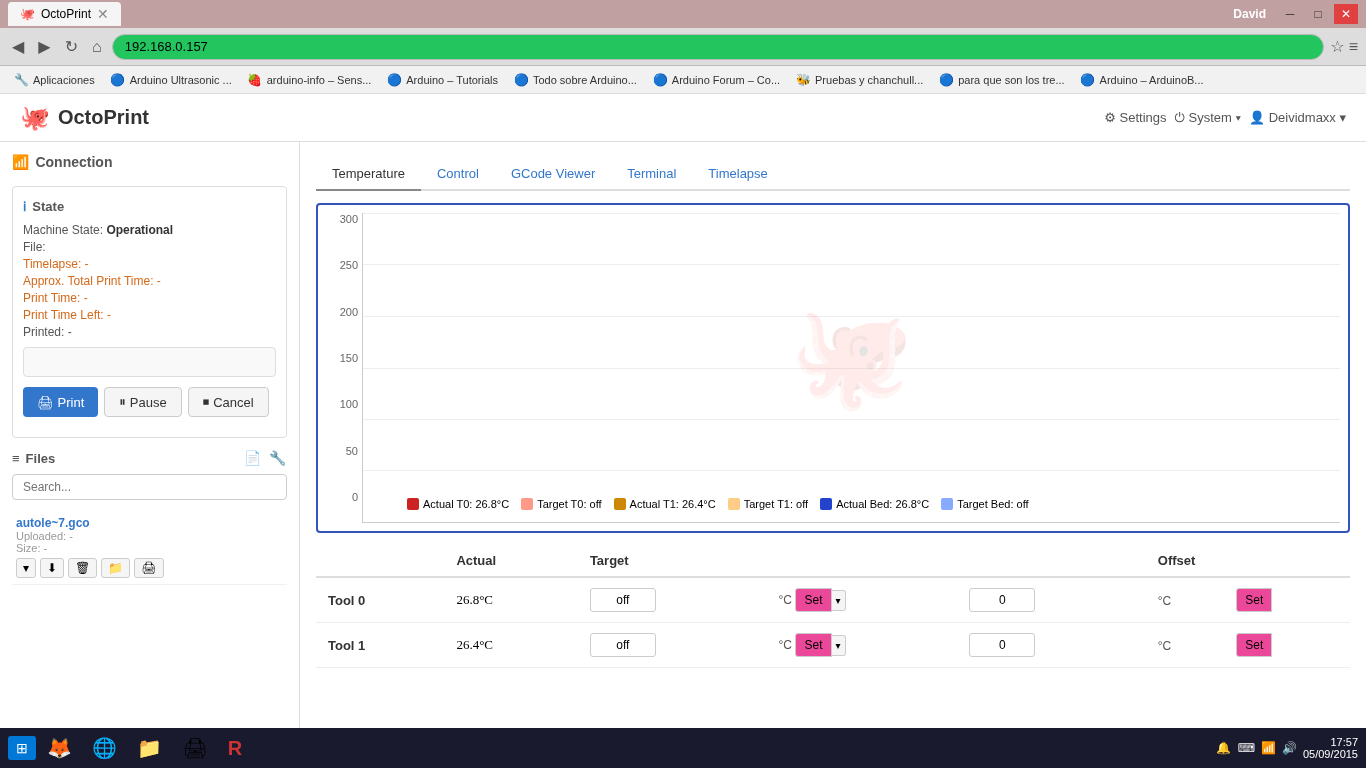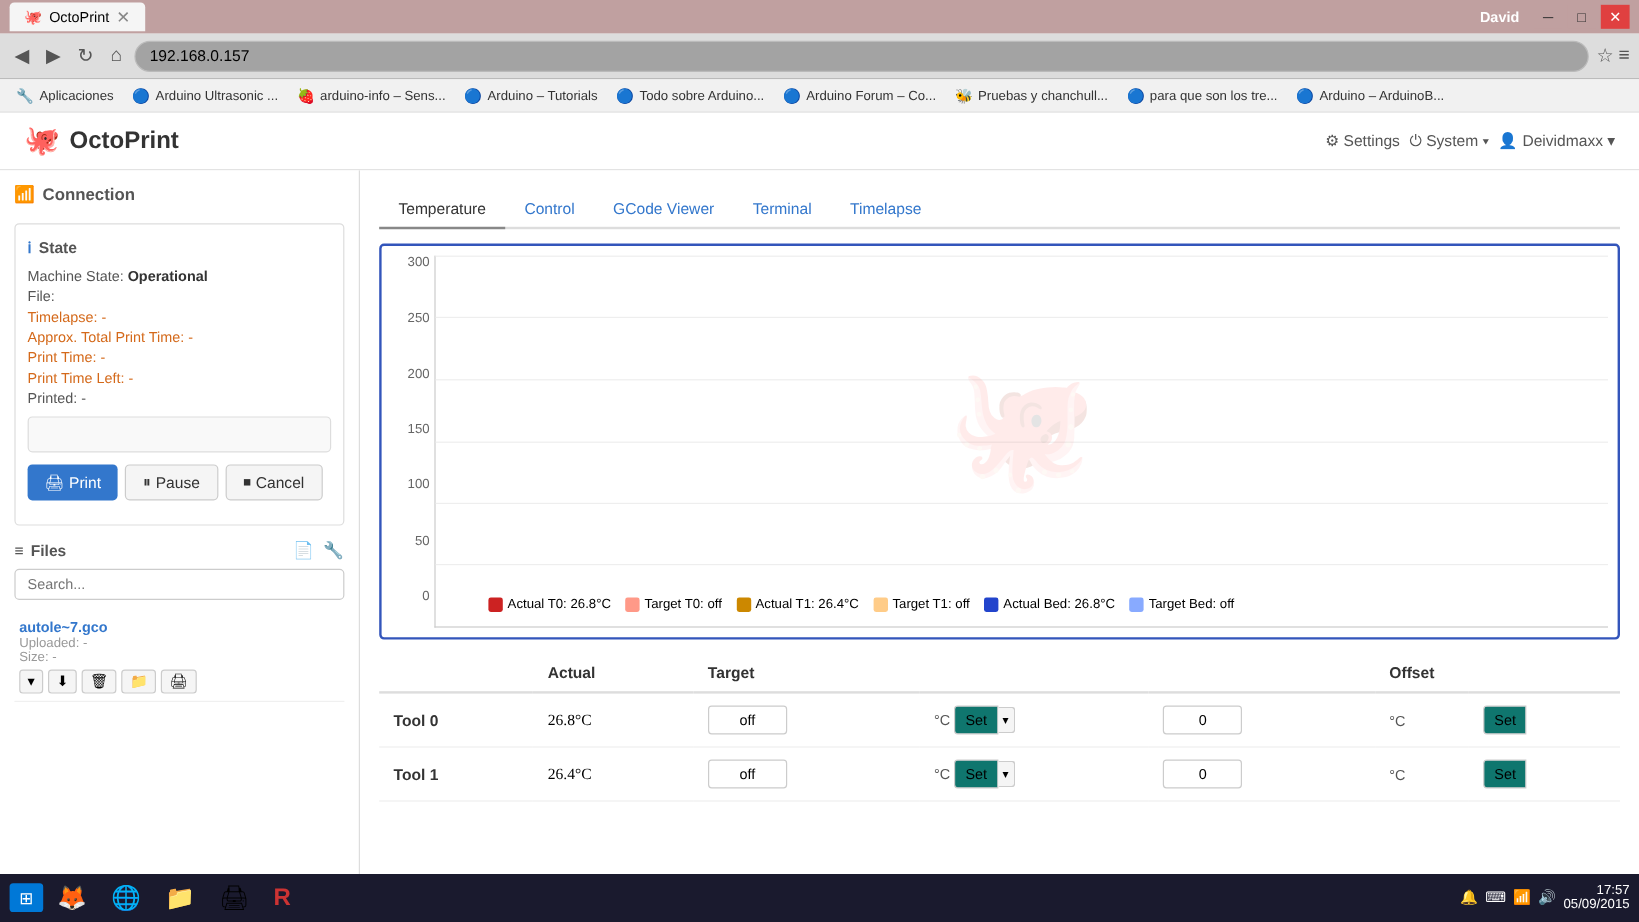--- a/index.html
+++ b/index.html
@@ -39,21 +39,21 @@
     }
     .nav-btn { background: none; border: none; cursor: pointer; font-size: 16px; color: #555; padding: 2px 4px; }
     .nav-btn:disabled { color: #aaa; }
     .address-bar {
       flex: 1;
       height: 26px;
       border: 1px solid #bbb;
       border-radius: 13px;
       padding: 0 12px;
       font-size: 13px;
-      background: #a3a3a3;
+      background: #22c55e;
     }
     .nav-icons { display: flex; gap: 4px; align-items: center; }
     .nav-icon-btn { background: none; border: none; cursor: pointer; font-size: 16px; color: #555; }
 
     
     .bookmarks-bar {
       background: #f1f1f1;
       height: 28px;
       display: flex;
       align-items: center;
@@ -236,21 +236,21 @@
     .temp-value { font-size: 13px; font-family: Liberation Serif, serif; }
     .temp-input {
       width: 66px;
       padding: 4px 6px;
       border: 1px solid #ccc;
       border-radius: 3px;
       text-align: center;
       font-size: 12px;
     }
     .unit-label { color: #555; font-size: 12px; }
-    .set-btn { background: #0f766e; border: 1px solid #ccc; border-radius: 3px 0 0 3px; padding: 4px 8px; cursor: pointer; font-size: 12px; }
+    .set-btn { background: #ec4899; border: 1px solid #ccc; border-radius: 3px 0 0 3px; padding: 4px 8px; cursor: pointer; font-size: 12px; }
     .set-dropdown { background: #f5f5f5; border: 1px solid #ccc; border-left: none; border-radius: 0 3px 3px 0; padding: 4px 4px; cursor: pointer; font-size: 10px; }
     .set-group { display: flex; align-items: center; }
 
     
     .taskbar {
       position: fixed;
       bottom: 0;
       left: 0;
       right: 0;
       background: #1a1a2e;

